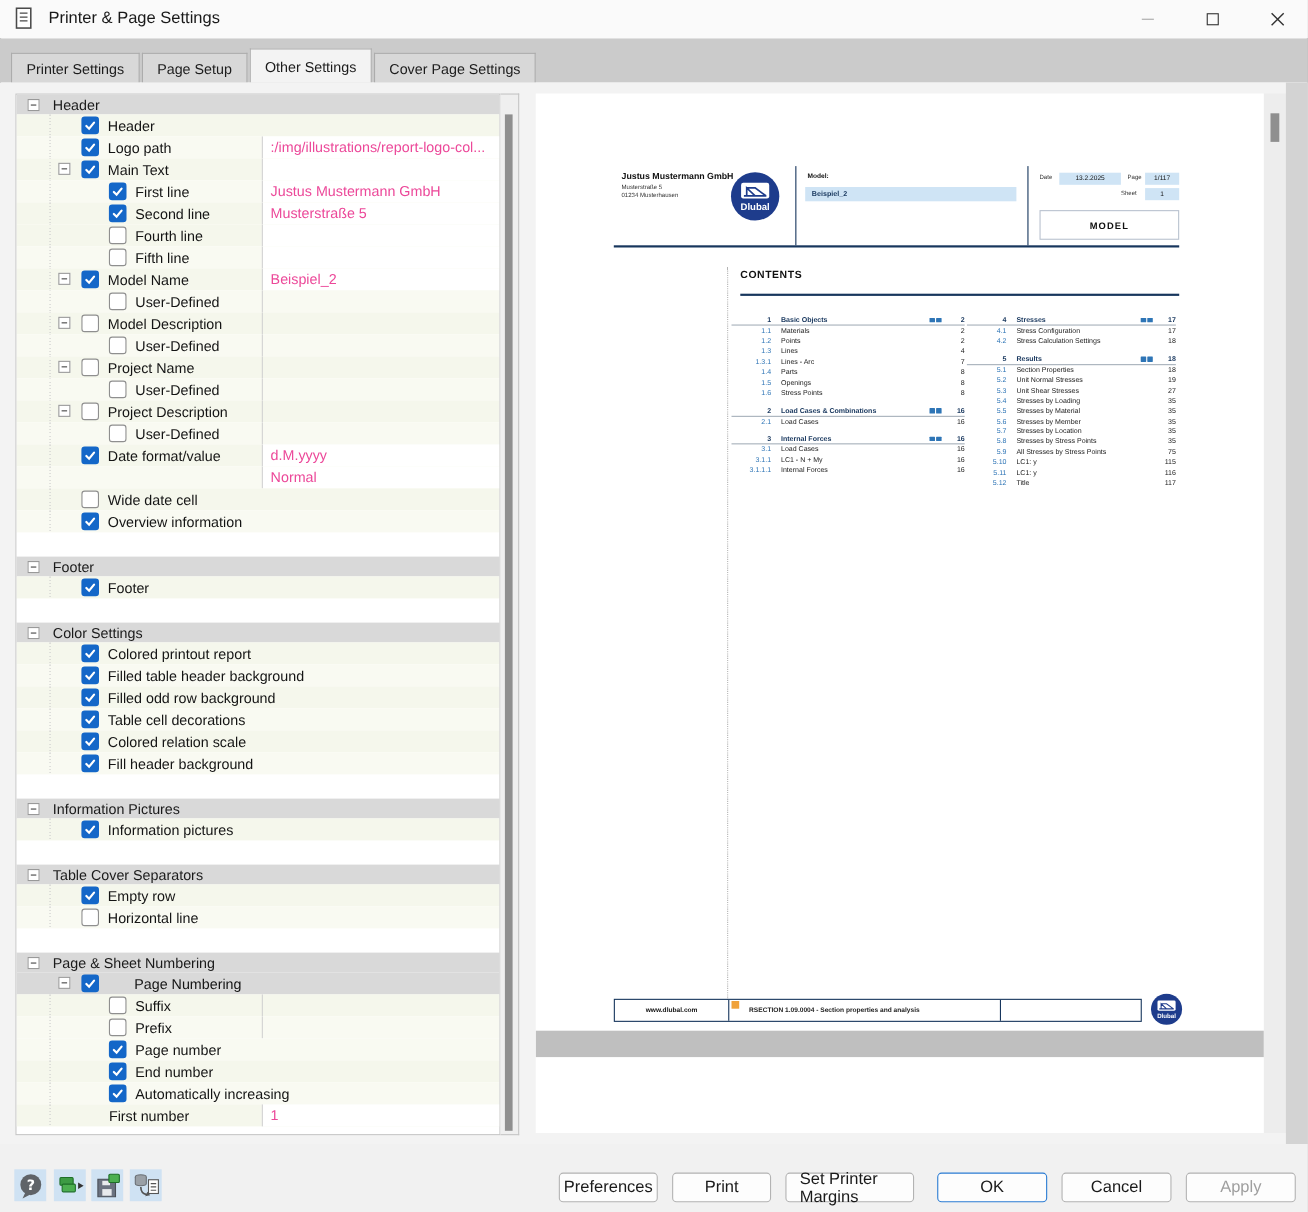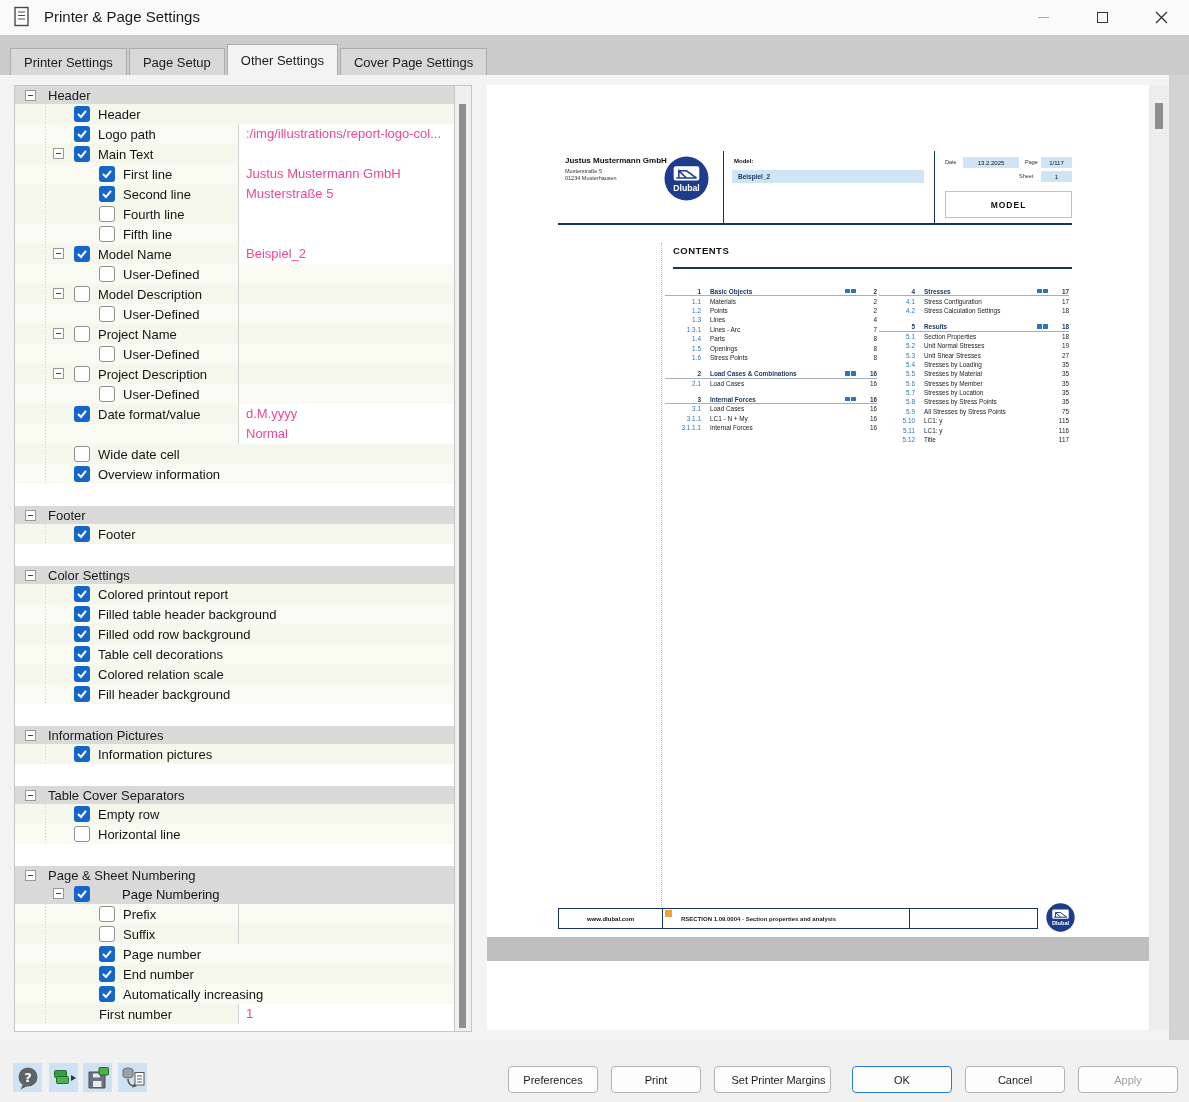--- a/index.html
+++ b/index.html
@@ -96,21 +96,21 @@
   .pf-sep { position:absolute; top:0; bottom:0; width:1px; background:var(--report-navy); }
   .pf-url { position:absolute; left:0; top:0; bottom:0; width:103px; display:flex; align-items:center; justify-content:center; font-size:6px; font-weight:bold; color:#111; }
   .pf-orange { position:absolute; left:106px; top:1px; width:7px; height:7px; background:var(--orange); }
   .pf-text { position:absolute; left:122px; top:0; bottom:0; display:flex; align-items:center; font-size:6px; font-weight:bold; color:#222; white-space:nowrap; }
   .pf-logo { position:absolute; left:559px; top:818px; }
   .page-gap { position:absolute; left:0; top:852px; width:100%; height:24px; background:#bfbfbf; }
 
   
   .bottombar { position:absolute; left:0; top:1040px; width:100%; height:62px; background:#f1f1f1; }
   .qicon { position:absolute; top:23px; width:29px; height:29px; background:#cfe2f3; display:flex; align-items:center; justify-content:center; cursor:pointer; }
-  .btn { position:absolute; top:26px; height:27px; background:#fdfdfd; border:1px solid #b3b3b3; border-radius:4px; font-size:11px; display:flex; align-items:center; justify-content:center; color:#1a1a1a; cursor:pointer; }
+  .btn { position:absolute; top:26px; height:27px; background:#fdfdfd; border:1px solid #b3b3b3; border-radius:4px; font-size:15px; display:flex; align-items:center; justify-content:center; color:#1a1a1a; cursor:pointer; }
   .btn.default { border:1.5px solid #2b7cd3; }
   .btn.disabled { color:#9f9f9f; }
 </style>
 </head>
 <body>
 
 <div class="window">
 
   <div class="titlebar">
     <span class="title-icon">
@@ -377,28 +377,28 @@
         </div>
         <div class="trow lv1 gray">
           <span class="expander rowexp"></span>
           <span class="cb on">
             <svg viewBox="0 0 12 12" width="12" height="12">
               <path d="M2.5 6.5 L5 9 L9.5 3.5" stroke="#fff" stroke-width="2" fill="none" stroke-linecap="round"></path>
             </svg>
           </span>
           <span class="tlabel">Page Numbering</span>
         </div>
+        <div class="trow lv2">
+          <span class="cb off"></span>
+          <span class="tlabel">Suffix</span>
+          <div class="vcell vp"></div>
+        </div>
         <div class="trow lv2 even">
           <span class="cb off"></span>
           <span class="tlabel">Prefix</span>
-          <div class="vcell vp"></div>
-        </div>
-        <div class="trow lv2">
-          <span class="cb off"></span>
-          <span class="tlabel">Suffix</span>
           <div class="vcell vp"></div>
         </div>
         <div class="trow lv2 even">
           <span class="cb on">
             <svg viewBox="0 0 12 12" width="12" height="12">
               <path d="M2.5 6.5 L5 9 L9.5 3.5" stroke="#fff" stroke-width="2" fill="none" stroke-linecap="round"></path>
             </svg>
           </span>
           <span class="tlabel">Page number</span>
         </div>

